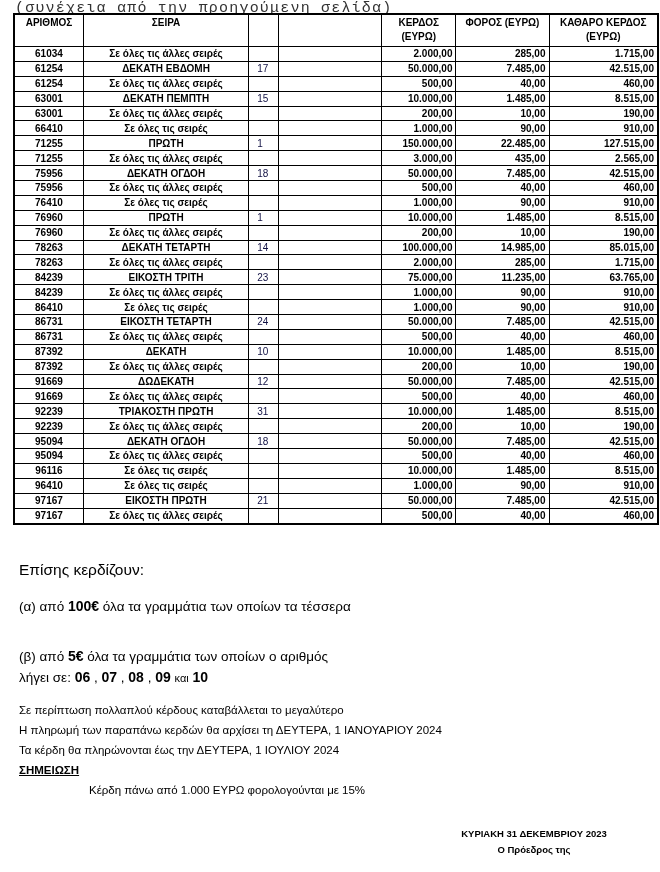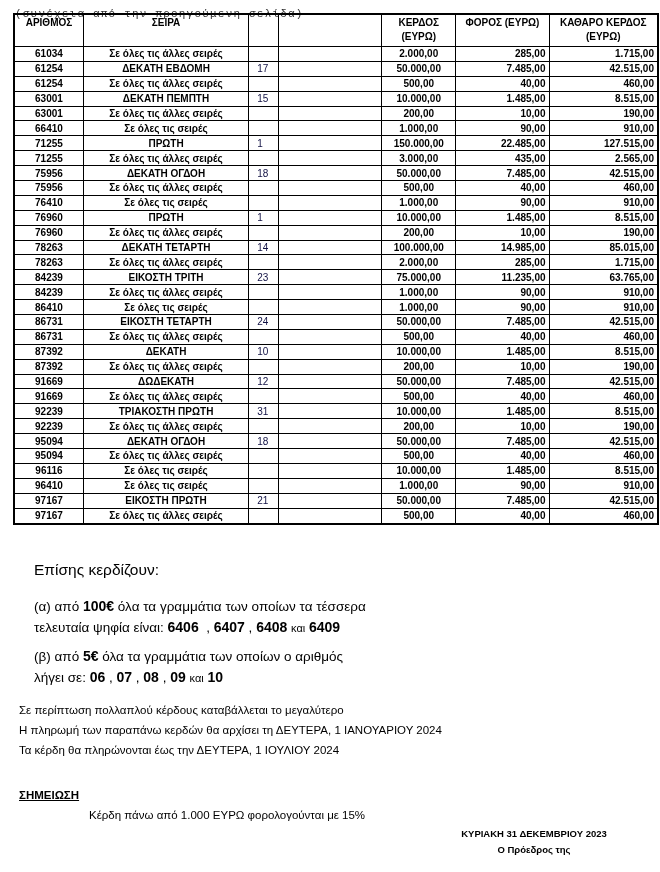--- a/index.html
+++ b/index.html
@@ -1,38 +1,38 @@
 <!DOCTYPE html>
 <html><head>
 <meta charset="utf-8">
 <style>
   html, body { margin:0; padding:0; background:#ffffff; }
   body { width:660px; height:872px; position:relative; overflow:hidden; font-family:"Liberation Sans", sans-serif; color:#000; }
-  .cont { position:absolute; left:15px; top:8px; font-family:"Liberation Mono", monospace; font-size:11px; letter-spacing:1.2px; color:#333; }
+  .cont { position:absolute; left:15px; top:0px; font-family:"Liberation Mono", monospace; font-size:15px; letter-spacing:1.2px; color:#333; }
   table.res { position:absolute; left:13px; top:13px; width:646px; border-collapse:collapse; font-size:10px; font-weight:bold; }
   table.res td, table.res th { border:1px solid #000; padding:0 3px; height:13.9px; line-height:13px; white-space:nowrap; }
   table.res th { font-weight:bold; vertical-align:top; text-align:center; height:30px; padding-top:1px; line-height:14px; }
   table.res { border:2px solid #000; }
   .c-num { width:66px; text-align:center; }
   .c-ser { width:170px; text-align:center; }
   .c-sn  { width:20px; text-align:left; font-weight:normal; color:#114; padding-left:8px !important; }
   .c-sp  { width:121px; }
-  .c-win { width:72px; text-align:center; }
+  .c-win { width:72px; text-align:right; }
   .c-tax { width:97px; text-align:right; }
   .c-net { width:115px; text-align:right; }
   th.c-win, th.c-tax, th.c-net { text-align:center; }
   th.c-win { text-align:left; }
-  .lower { position:absolute; left:34px; font-size:13px; }
+  .lower { position:absolute; left:19px; font-size:13px; }
   .also { top:561px; font-size:15.5px; }
   .pa { top:596px; line-height:20px; font-size:13.5px; }
   .pb { top:646px; line-height:20px; font-size:13.5px; }
   .pa b, .pb b { font-size:14px; }
   .notes { top:700px; left:19px; font-size:11.5px; line-height:20px; }
   .note-row { display:flex; }
-  .note-label { font-weight:bold; text-decoration:underline; width:70px;margin-top:25px; }
+  .note-label { font-weight:bold; text-decoration:underline; width:70px; }
   .note-indent { padding-left:70px; }
   .sig { position:absolute; right:16px; top:826px; width:220px; text-align:center; font-size:9.5px; line-height:15.5px; }
   .sig .d, .sig .p { font-weight:bold; }
 </style>
 </head>
 <body>
 
 <div class="cont">(συνέχεια από την προηγούμενη σελίδα)</div>
 
 <table class="res">
@@ -338,23 +338,20 @@
       </tr>
     </tbody>
 </table>
 
 <div class="lower also">Επίσης κερδίζουν:</div>
 
 <div class="lower pa">
   <div>
     <span>(α) από </span><b>100€</b><span> όλα τα γραμμάτια των οποίων τα τέσσερα</span>
   </div>
-  <div>
-    <span>τελευταία ψηφία είναι: </span><b>6406</b> &nbsp;, <b>6407</b> , <b>6408</b> <span style="font-size:11px">και</span> <b>6409</b>
-  </div>
 </div>
 
 <div class="lower pb">
   <div>
     <span>(β) από </span><b>5€</b><span> όλα τα γραμμάτια των οποίων ο αριθμός</span>
   </div>
   <div>
     <span>λήγει σε: </span><b>06</b> , <b>07</b> , <b>08</b> , <b>09</b> <span style="font-size:11px">και</span> <b>10</b>
   </div>
 </div>

